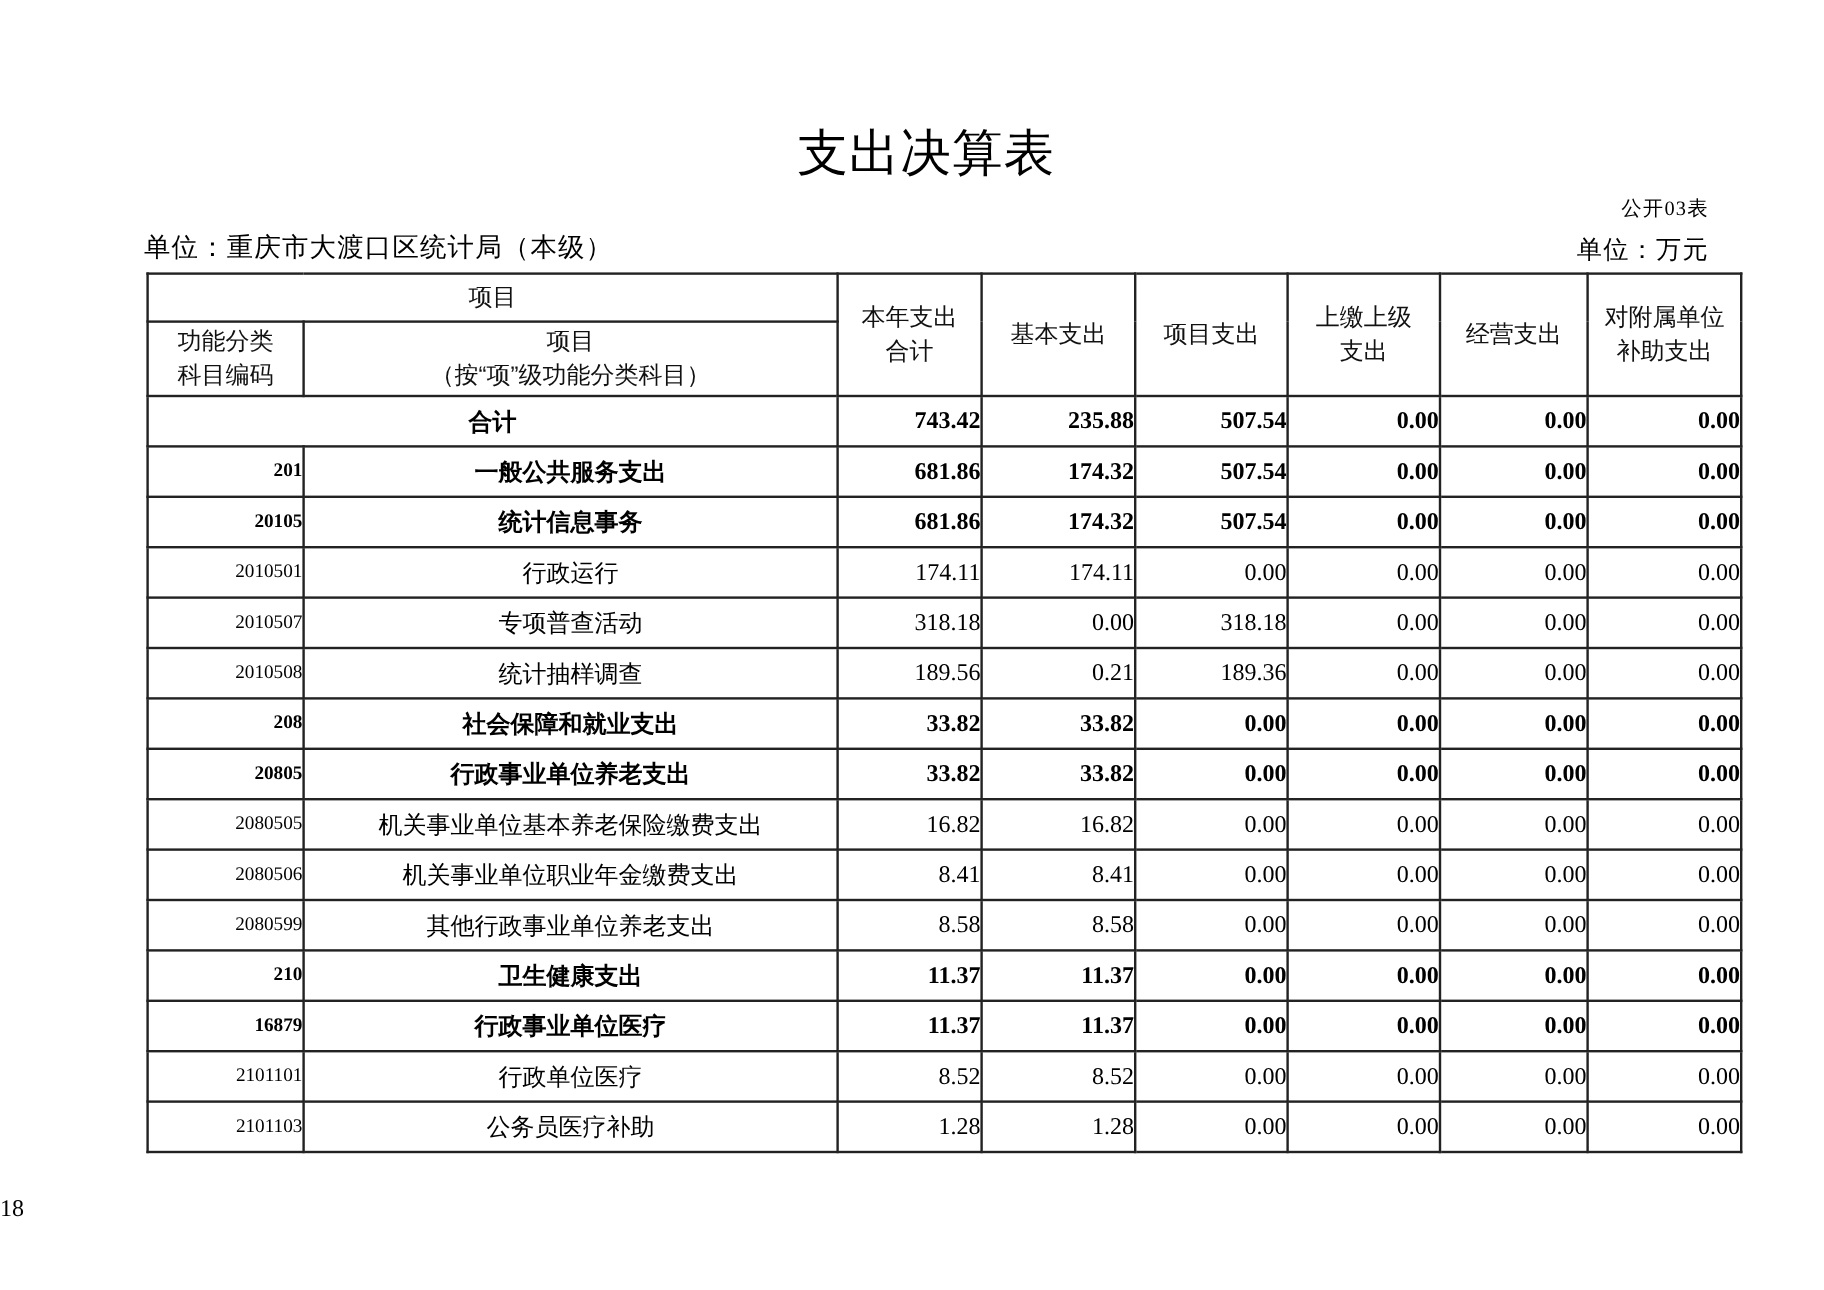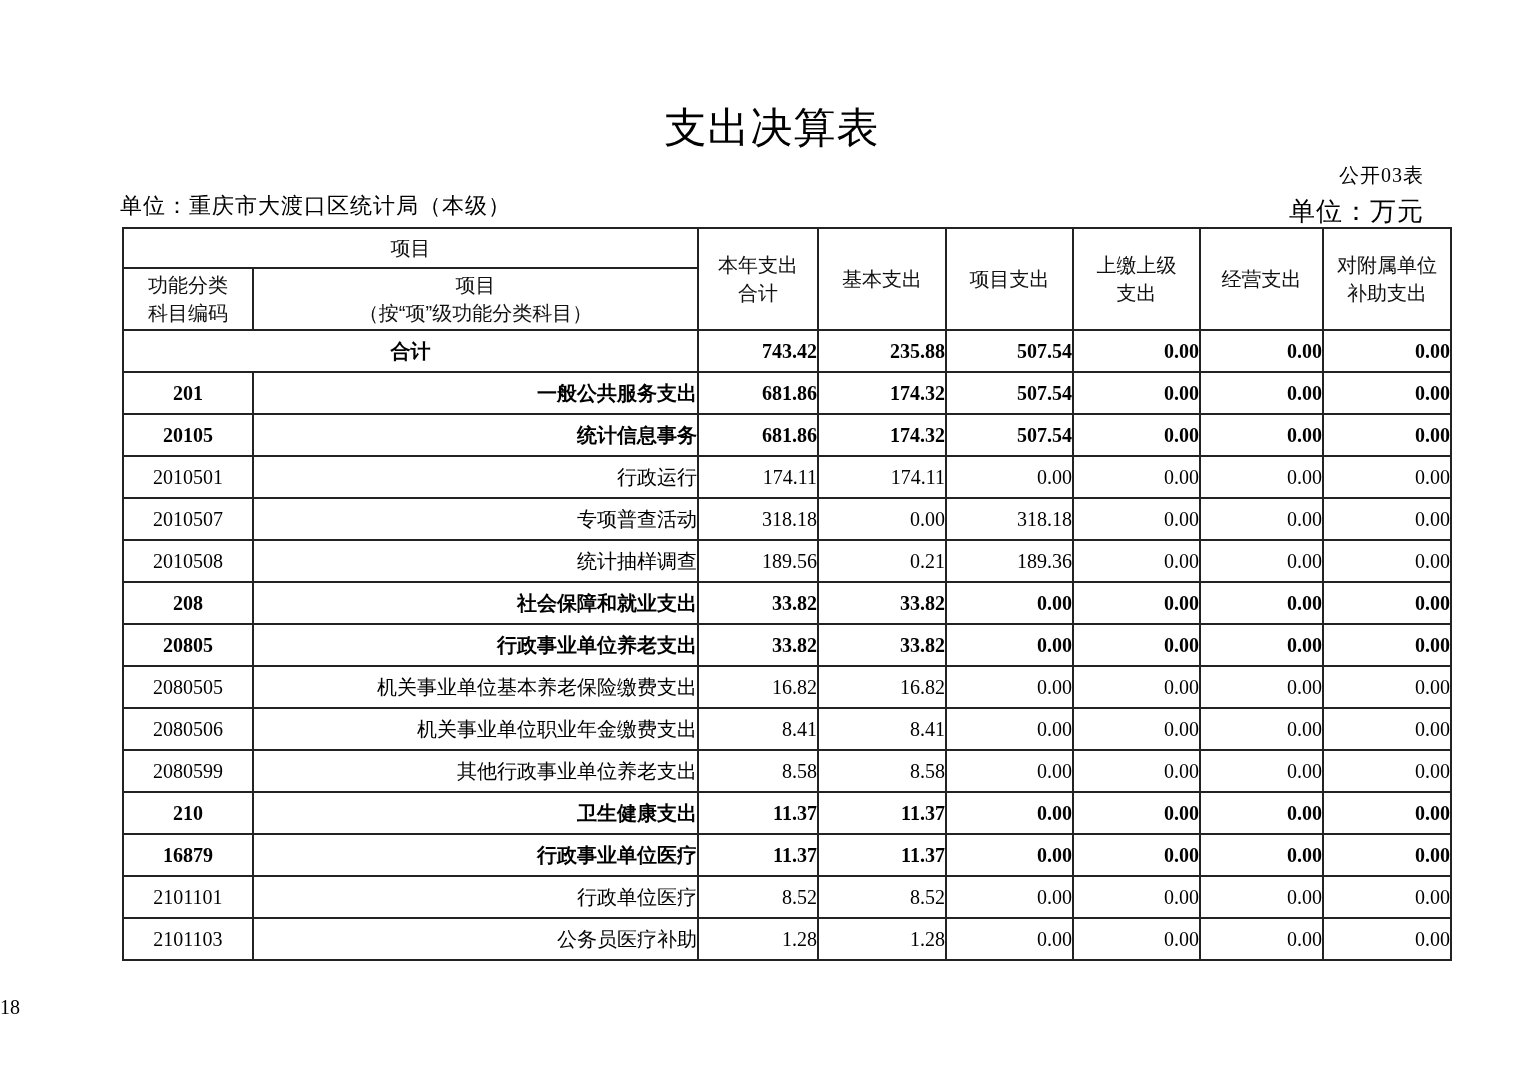--- a/index.html
+++ b/index.html
@@ -26,35 +26,35 @@
     font-family: "Liberation Sans", "DejaVu Sans", sans-serif;
     font-size: 42px;
     font-weight: 400;
     letter-spacing: 1px;
     color: #000000;
   }
   .meta-code {
     position: absolute;
     top: 162px;
     right: 96px;
-    font-size: 20px;
+    font-size: 17px;
     letter-spacing: 1px;
   }
   .org-line {
     position: absolute;
     top: 191px;
     left: 120px;
     font-size: 22px;
     letter-spacing: 1px;
   }
   .unit-line {
     position: absolute;
     top: 194px;
     right: 96px;
-    font-size: 26px;
+    font-size: 21px;
     letter-spacing: 1px;
   }
   table.report {
     position: absolute;
     top: 227px;
     left: 97px;
     width: 1328px;
     border-collapse: collapse;
     table-layout: fixed;
     margin-left: 25px;
@@ -72,29 +72,29 @@
     text-align: center;
     vertical-align: middle;
     white-space: pre-line;
     line-height: 1.4;
     color: #111111;
   }
   tr.hrow1 { height: 40px; }
   tr.hrow2 { height: 62px; }
   table.report tbody tr { height: 42px; }
   td.cell-code {
-    font-size: 20px;
-    text-align: center;
+    font-size: 16px;
+    text-align: right;
     padding-left: 9px;
     vertical-align: middle;
     font-family: "Liberation Serif", "DejaVu Serif", serif;
   }
   td.cell-name {
     font-size: 20px;
-    text-align: right;
+    text-align: center;
     padding-left: 11px;
     vertical-align: middle;
     font-family: "Liberation Serif", "DejaVu Serif", serif;
   }
   td.cell-name.merged {
     text-align: center;
     padding-left: 0;
   }
   td.cell-num {
     font-size: 20px;

